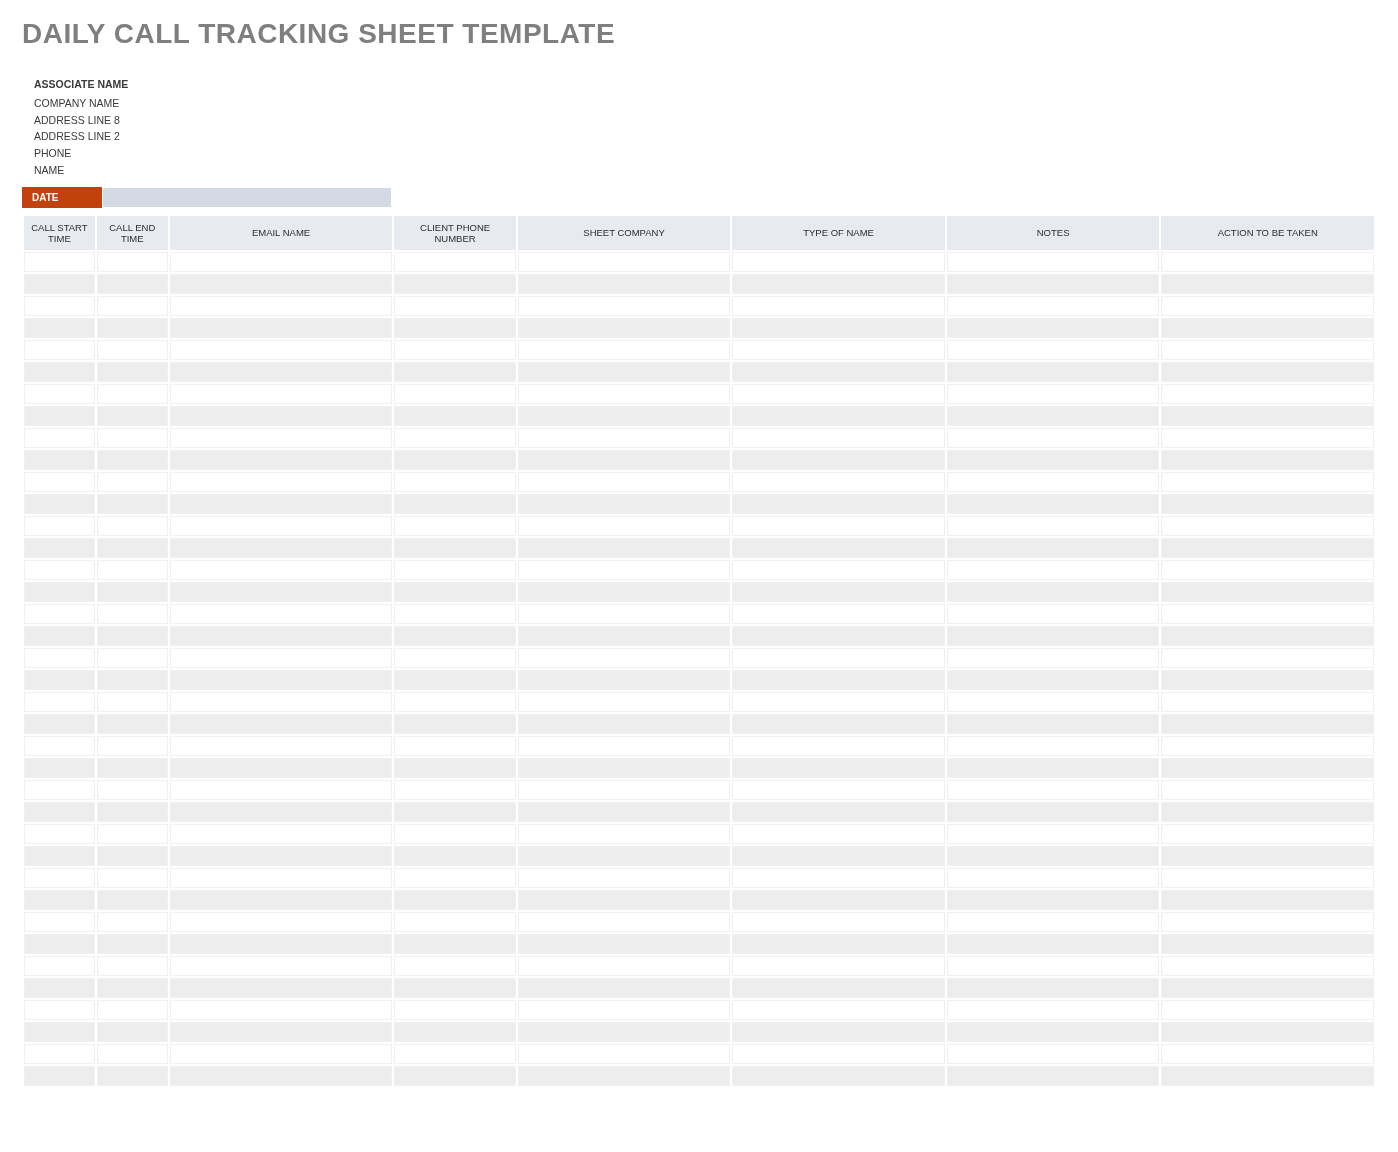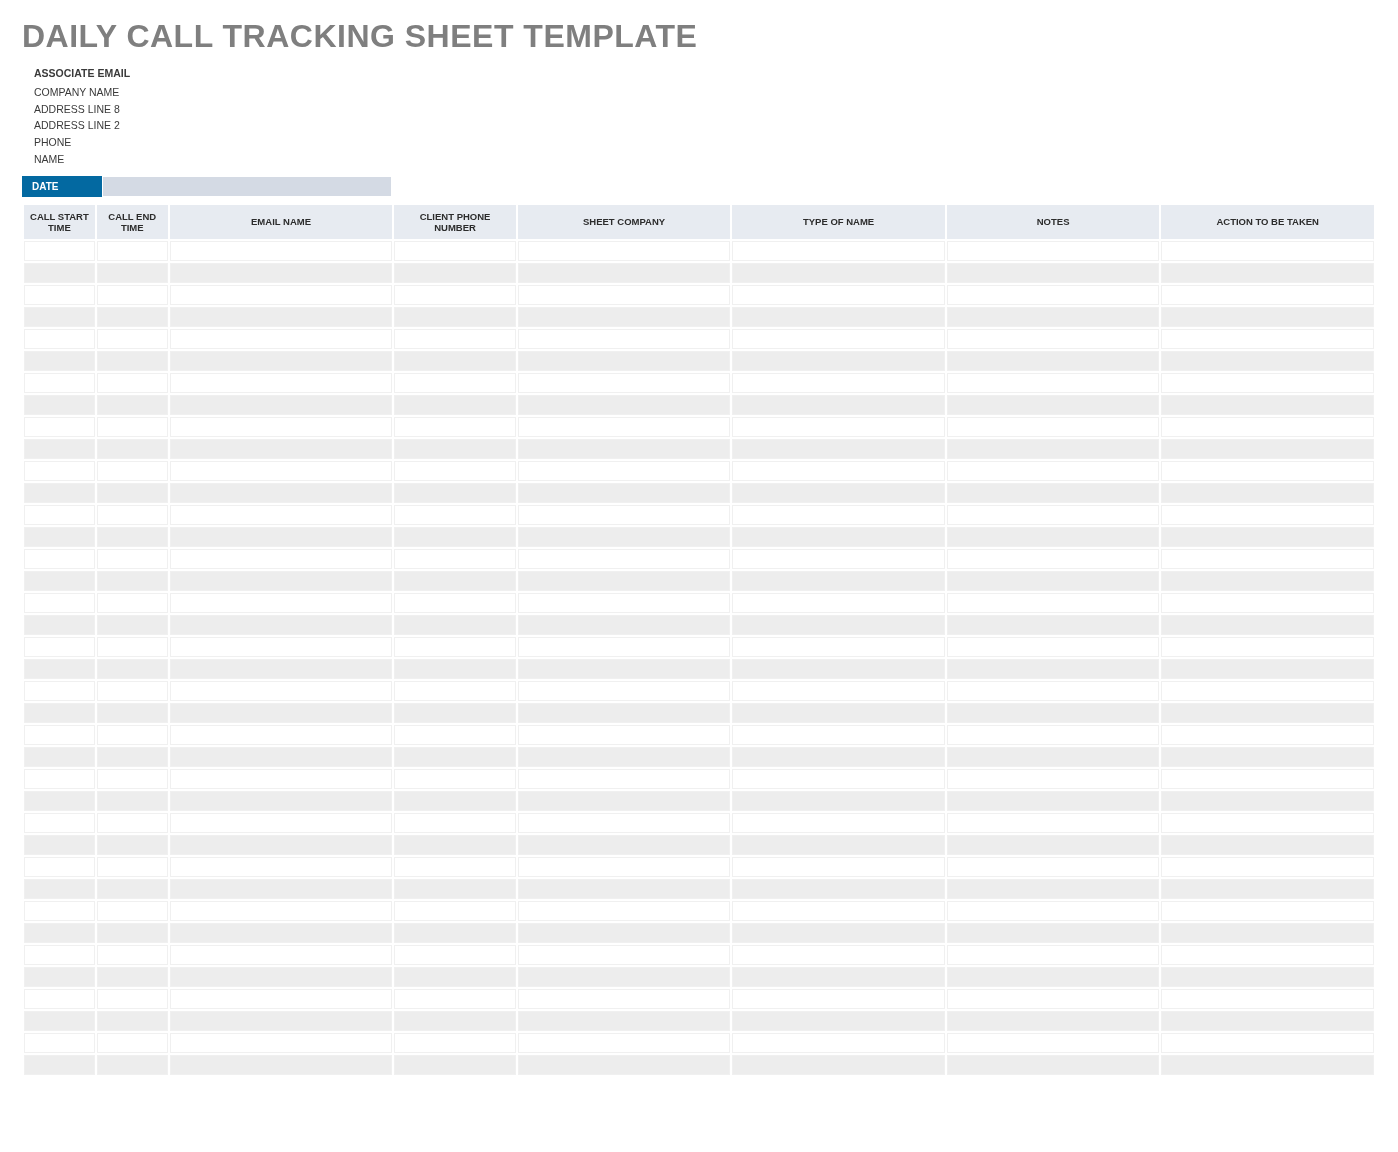--- a/index.html
+++ b/index.html
@@ -7,25 +7,25 @@
     margin: 0;
     padding: 0;
   }
   body {
     font-family: Arial, Helvetica, sans-serif;
     background: #ffffff;
     padding: 18px 22px;
     width: 1398px;
   }
   .title {
-    font-size: 32px;
+    font-size: 28px;
     font-weight: 700;
     color: #7f7f7f;
     letter-spacing: 0.5px;
-    margin-bottom: 10px;
+    margin-bottom: 26px;
   }
   .header-row {
     display: flex;
     justify-content: space-between;
     align-items: flex-start;
     margin-bottom: 8px;
   }
   .associate-block {
     padding-left: 12px;
     font-size: 10.5px;
@@ -44,21 +44,21 @@
     text-align: right;
     line-height: 1.15;
     padding-right: 110px;
     padding-top: 18px;
   }
   .date-row {
     display: flex;
     margin-bottom: 6px;
   }
   .date-label {
-    background: #0369a1;
+    background: #c2410c;
     color: #ffffff;
     font-size: 10px;
     font-weight: 700;
     padding: 5px 10px;
     width: 80px;
     display: flex;
     align-items: center;
   }
   .date-value {
     background: #d4dae4;
@@ -67,21 +67,21 @@
   }
   table.tracking {
     width: 1354px;
     border-collapse: separate;
     border-spacing: 2px 2px;
     table-layout: fixed;
   }
   table.tracking th {
     background: #e7ebf1;
     font-size: 9.5px;
-    font-weight: 700;
+    font-weight: 400;
     color: #2c2c2c;
     text-align: center;
     padding: 6px 4px;
     height: 32px;
     vertical-align: middle;
   }
   table.tracking td {
     height: 20px;
     background: #ffffff;
     border: 1px solid #f0f0f0;
@@ -98,21 +98,21 @@
   .col-notes    { width: 210px; }
   .col-action   { width: 210px; }
 </style>
 </head>
 <body>
 
 <div class="title">DAILY CALL TRACKING SHEET TEMPLATE</div>
 
 <div class="header-row">
   <div class="associate-block">
-    <div class="associate-name">ASSOCIATE EMAIL</div>
+    <div class="associate-name">ASSOCIATE NAME</div>
     <div>COMPANY NAME</div>
     <div>ADDRESS LINE 8</div>
     <div>ADDRESS LINE 2</div>
     <div>PHONE</div>
     <div>NAME</div>
   </div>
 </div>
 
 <div class="date-row">
   <div class="date-label">DATE</div>

